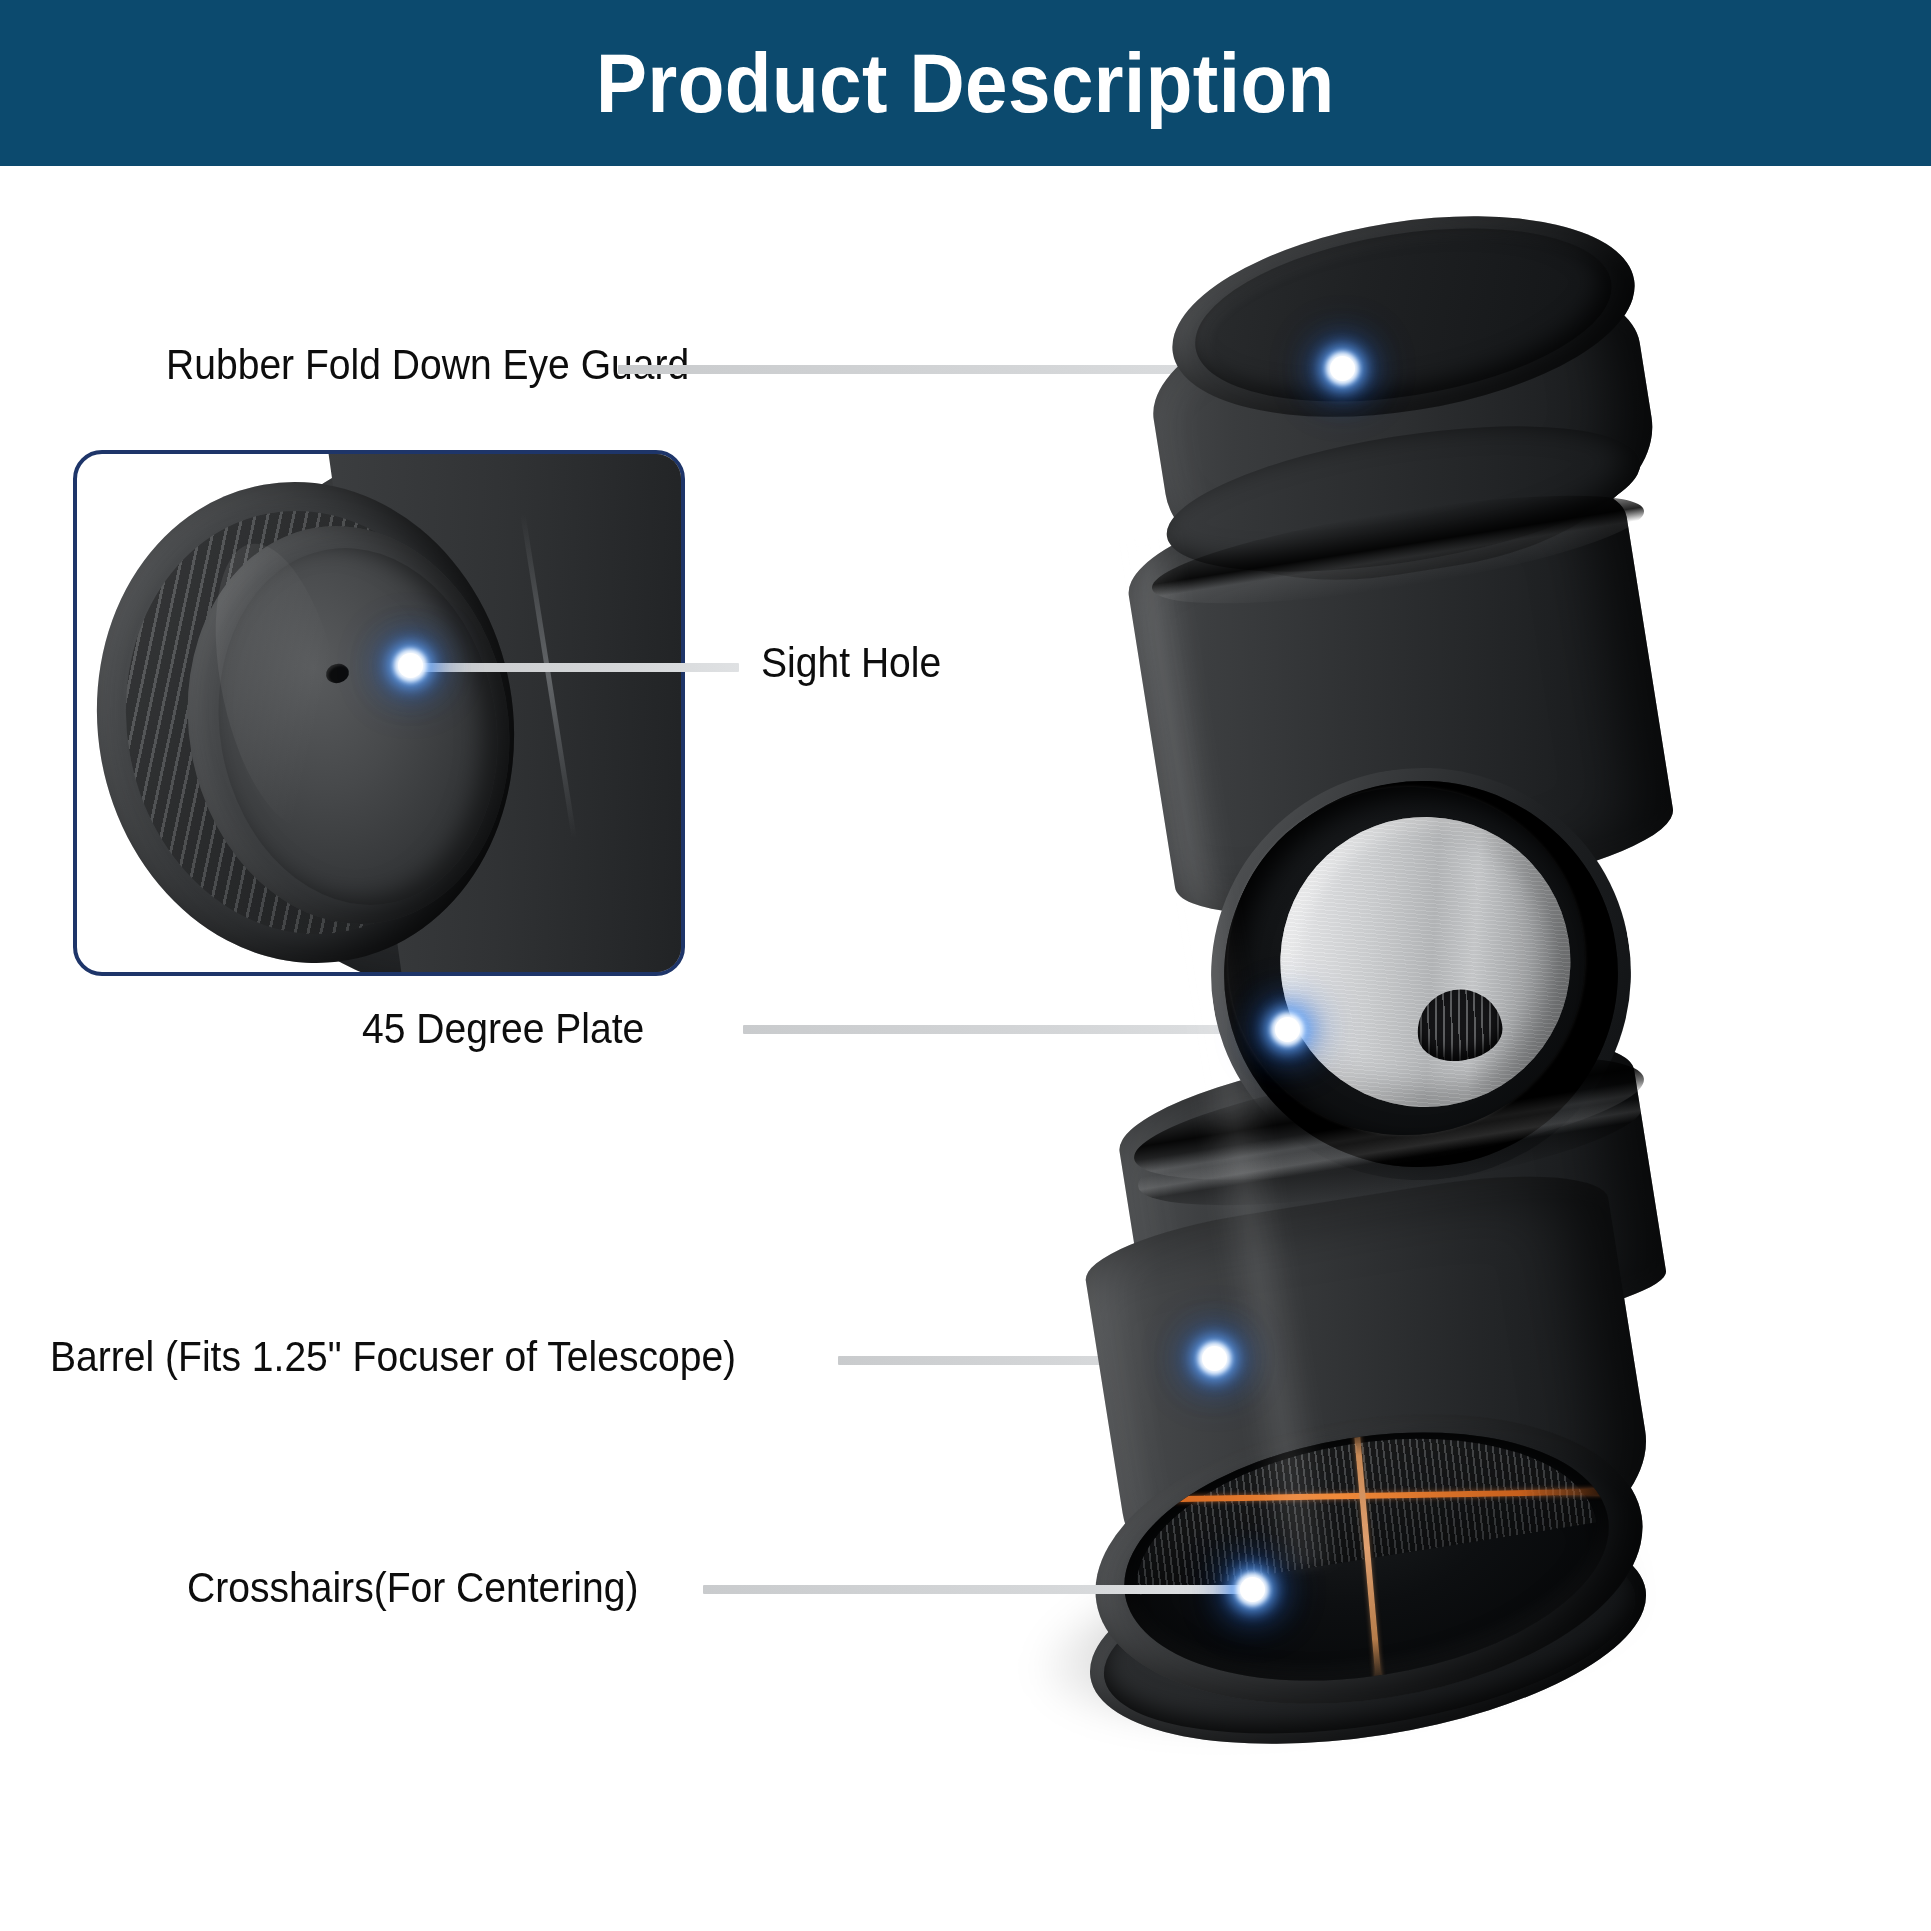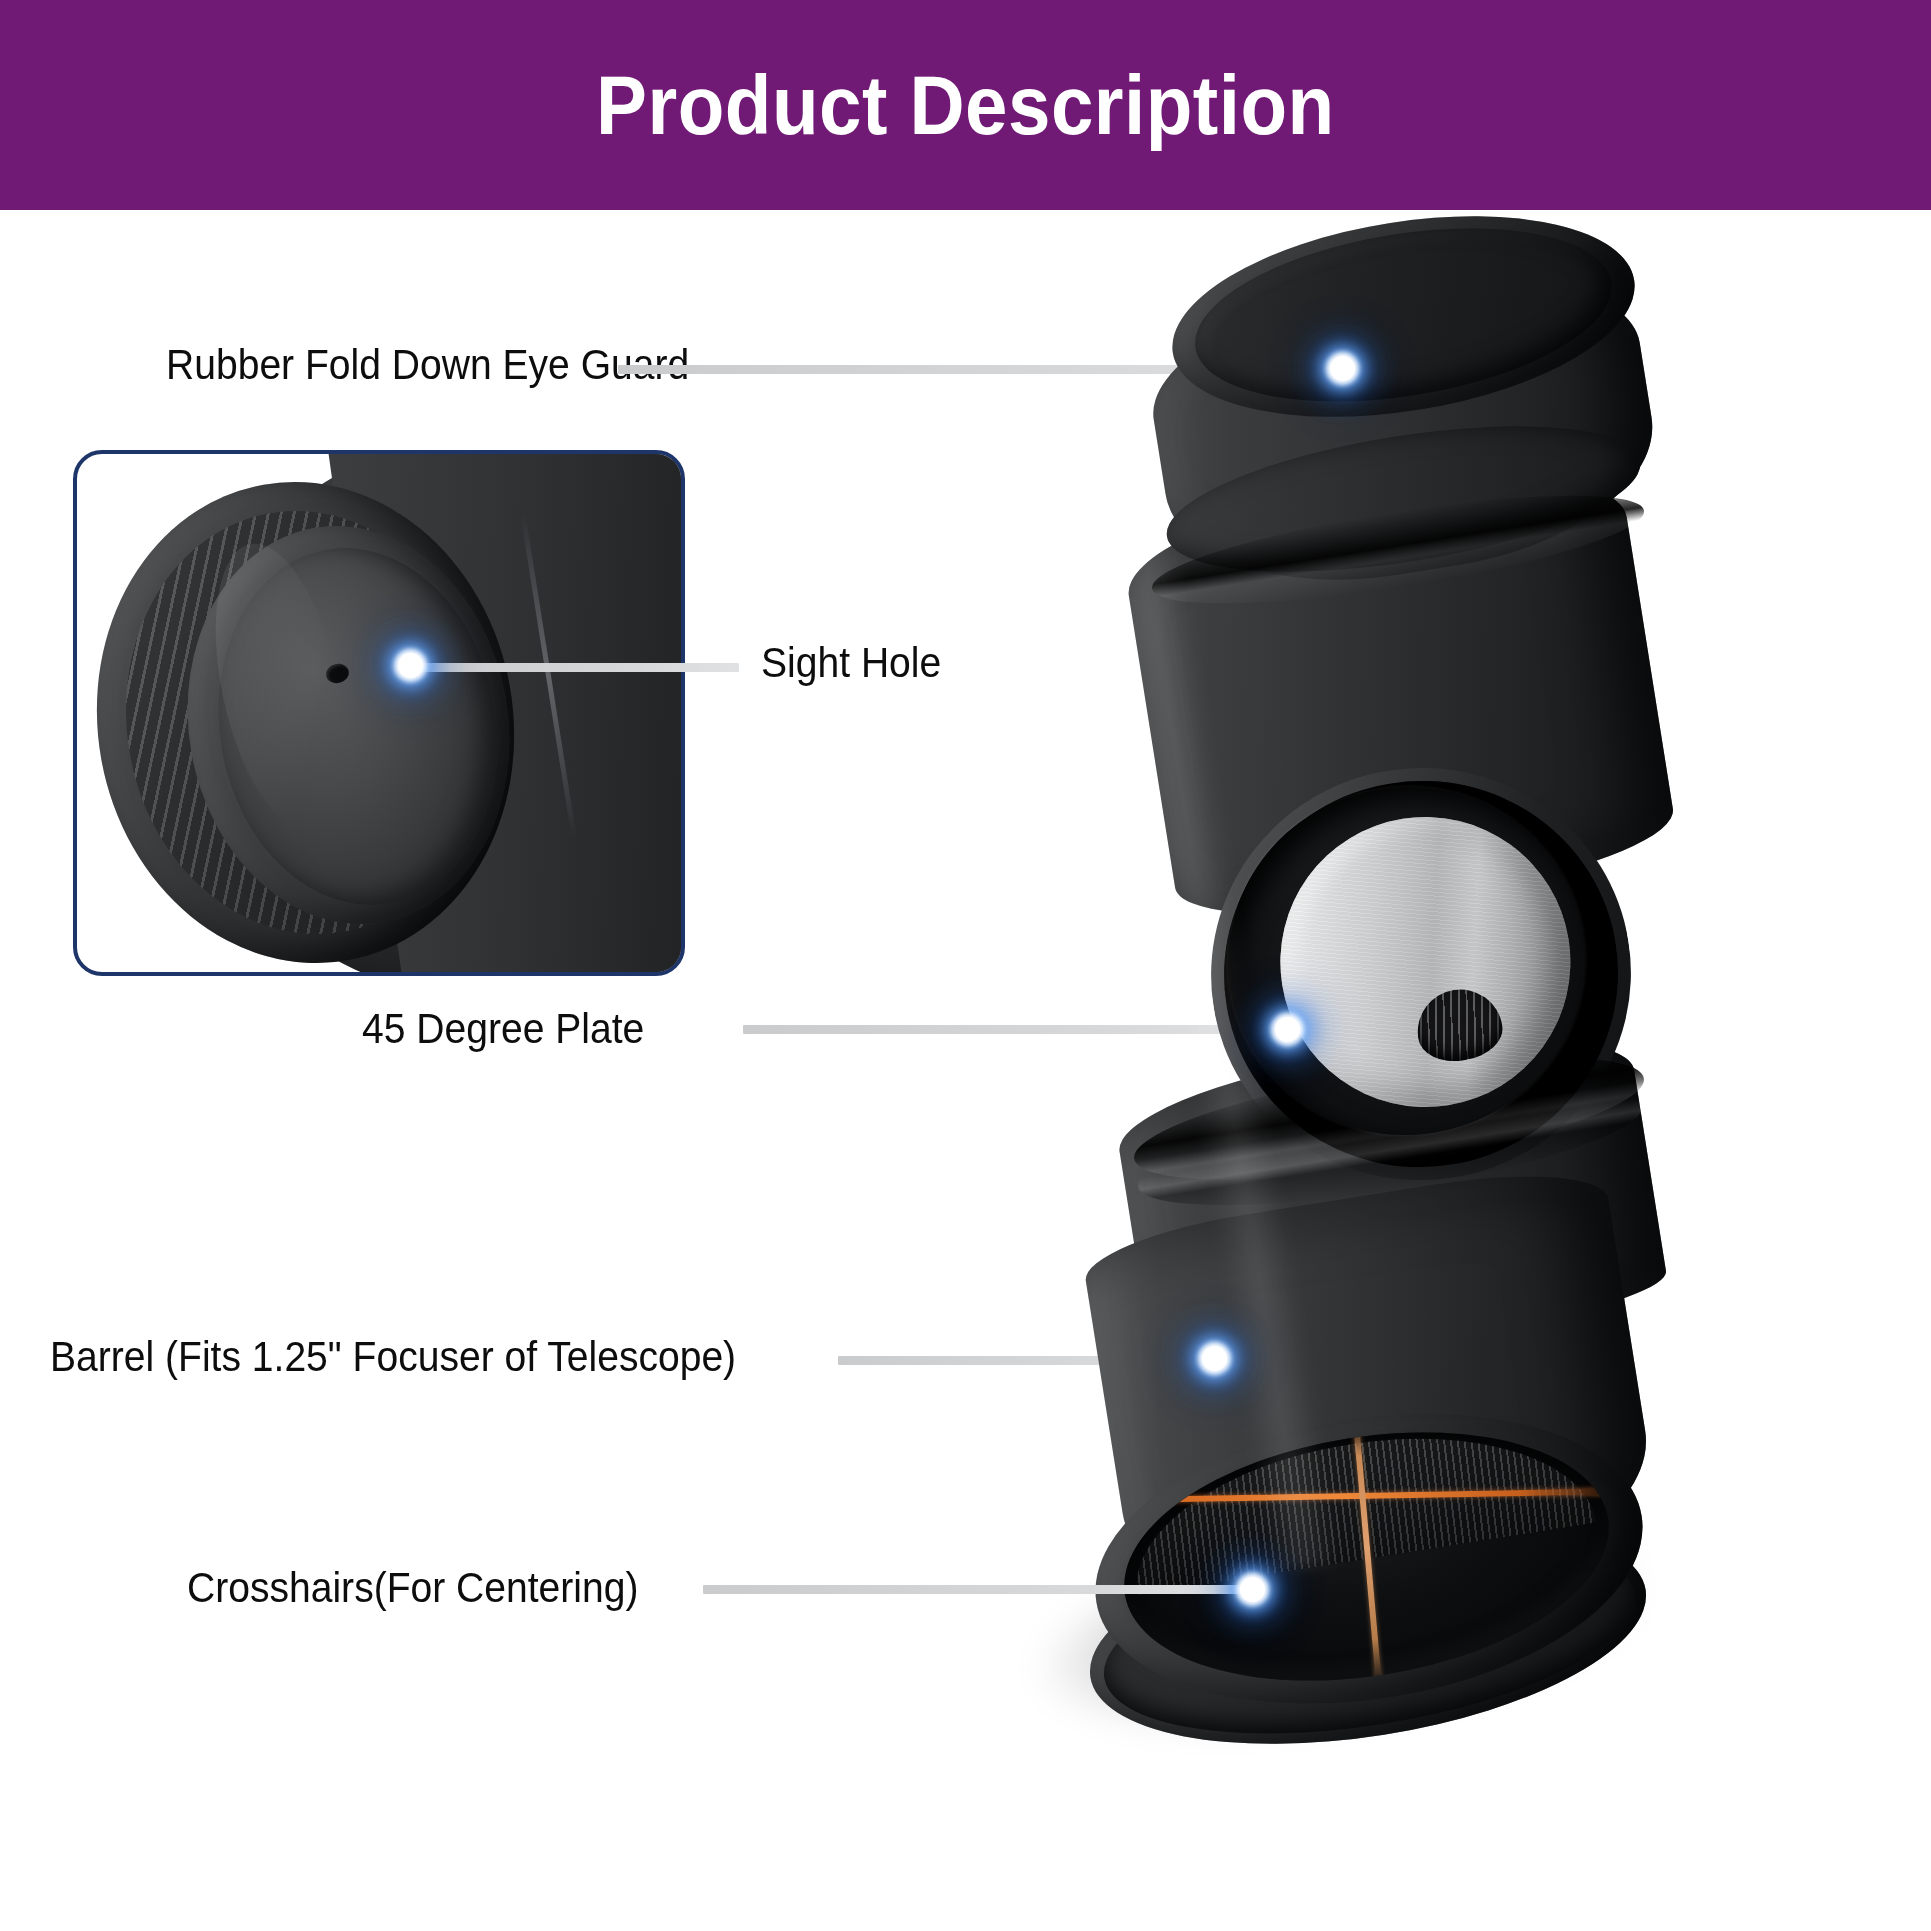--- a/index.html
+++ b/index.html
@@ -16,22 +16,22 @@
     height: 1931px;
     background: #ffffff;
     overflow: hidden;
   }
 
   
   .banner {
     position: absolute;
     left: 0; top: 0;
     width: 1931px;
-    height: 210px;
-    background: #701a75;
+    height: 166px;
+    background: #0c4a6e;
     display: flex;
     align-items: center;
     justify-content: center;
   }
   .banner-title {
     color: #ffffff;
     font-size: 83px;
     font-weight: bold;
     letter-spacing: 0.5px;
     line-height: 1;

